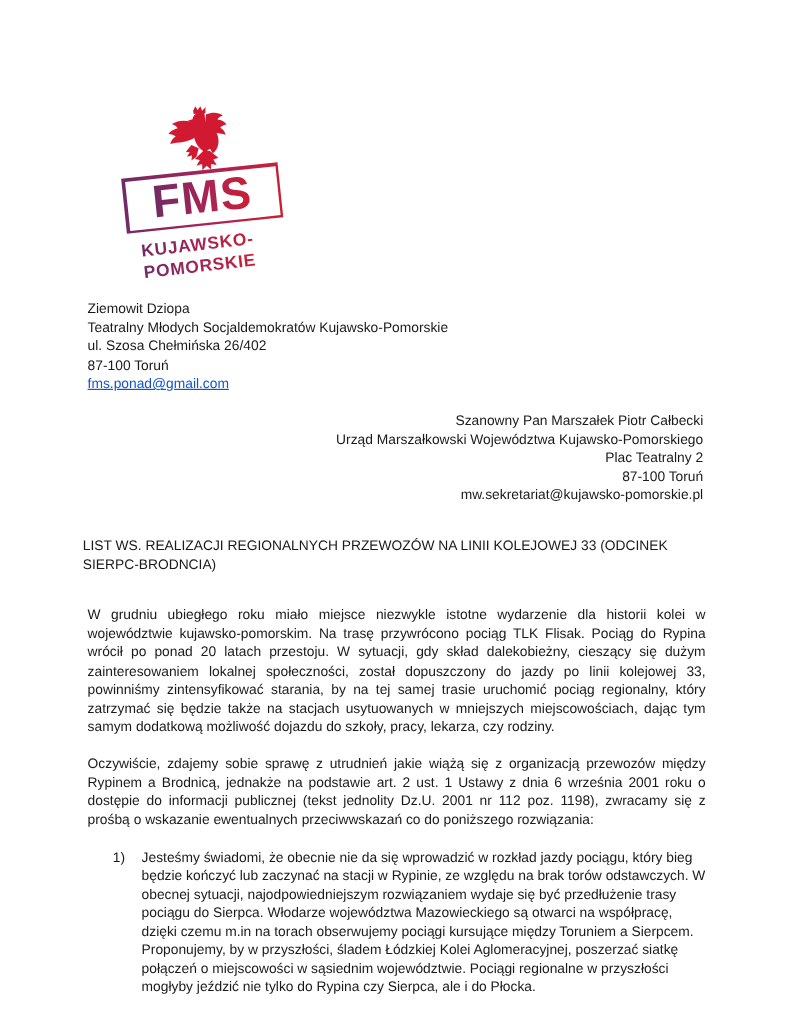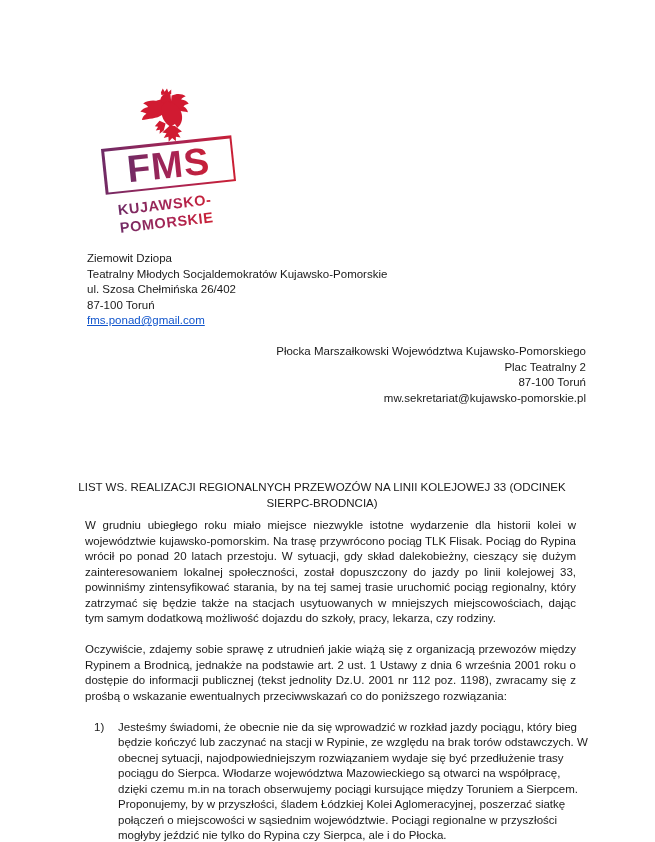--- a/index.html
+++ b/index.html
@@ -37,35 +37,34 @@
     font-weight:bold;font-size:38px;line-height:38px;letter-spacing:1px;
   }
   .logo-caption{
     position:absolute;left:21px;top:116px;
     transform:rotate(-6.5deg);transform-origin:left top;
     font-weight:bold;font-size:14.5px;line-height:17.5px;letter-spacing:.6px;
     white-space:nowrap;
   }
 
   
-  .sender{position:absolute;left:73px;top:251px;margin-left:14px;}
+  .sender{position:absolute;left:73px;top:251px;}
   .recipient{position:absolute;right:69px;top:344px;text-align:right;}
   .addr-line{white-space:nowrap;}
   a.email-link{color:#1155cc;text-decoration:underline;cursor:pointer;}
 
   
   .subject{
-    position:absolute;left:57px;right:68px;top:448px;
-    text-align:center;
-    margin-top:32px;
+    position:absolute;left:69px;right:68px;top:448px;
+    text-align:left;
   }
 
   
   .letter-body{position:absolute;left:73px;right:67px;top:506px;}
-  .para{text-align:justify;margin:12px;}
+  .para{text-align:justify;margin:0;}
   .para+.para{margin-top:15.5px;}
   .numbered-list{margin-top:15.5px;}
   .list-item{display:flex;padding-left:21px;}
   .list-num{width:24px;flex:0 0 24px;}
   .list-text{flex:1;text-align:left;}
 </style>
 </head>
 <body>
 
 <div class="page">
@@ -104,21 +103,22 @@
     <div class="addr-line">Ziemowit Dziopa</div>
     <div class="addr-line">Teatralny Młodych Socjaldemokratów Kujawsko-Pomorskie</div>
     <div class="addr-line">ul. Szosa Chełmińska 26/402</div>
     <div class="addr-line">87-100 Toruń</div>
     <div class="addr-line">
       <a class="email-link">fms.ponad@gmail.com</a>
     </div>
   </div>
 
   <div class="recipient">
-    <div class="addr-line">Płocka Marszałkowski Województwa Kujawsko-Pomorskiego</div>
+    <div class="addr-line">Szanowny Pan Marszałek Piotr Całbecki</div>
+    <div class="addr-line">Urząd Marszałkowski Województwa Kujawsko-Pomorskiego</div>
     <div class="addr-line">Plac Teatralny 2</div>
     <div class="addr-line">87-100 Toruń</div>
     <div class="addr-line">mw.sekretariat@kujawsko-pomorskie.pl</div>
   </div>
 
   <div class="subject">LIST WS. REALIZACJI REGIONALNYCH PRZEWOZÓW NA LINII KOLEJOWEJ 33 (ODCINEK SIERPC-BRODNCIA)</div>
 
   <div class="letter-body">
     <p class="para">W grudniu ubiegłego roku miało miejsce niezwykle istotne wydarzenie dla historii kolei w województwie kujawsko-pomorskim. Na trasę przywrócono pociąg TLK Flisak. Pociąg do Rypina wrócił po ponad 20 latach przestoju. W sytuacji, gdy skład dalekobieżny, cieszący się dużym zainteresowaniem lokalnej społeczności, został dopuszczony do jazdy po linii kolejowej 33, powinniśmy zintensyfikować starania, by na tej samej trasie uruchomić pociąg regionalny, który zatrzymać się będzie także na stacjach usytuowanych w mniejszych miejscowościach, dając tym samym dodatkową możliwość dojazdu do szkoły, pracy, lekarza, czy rodziny.</p>
     <p class="para">Oczywiście, zdajemy sobie sprawę z utrudnień jakie wiążą się z organizacją przewozów między Rypinem a Brodnicą, jednakże na podstawie art. 2 ust. 1 Ustawy z dnia 6 września 2001 roku o dostępie do informacji publicznej (tekst jednolity Dz.U. 2001 nr 112 poz. 1198), zwracamy się z prośbą o wskazanie ewentualnych przeciwwskazań co do poniższego rozwiązania:</p>

